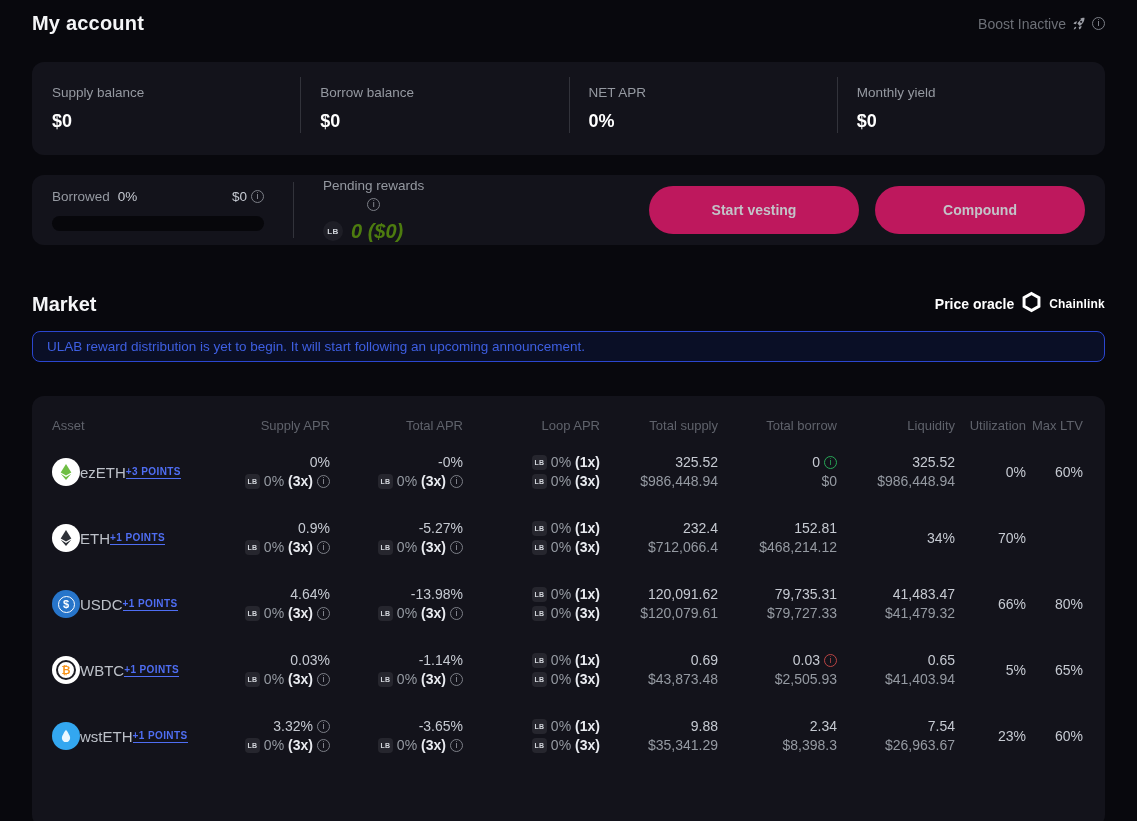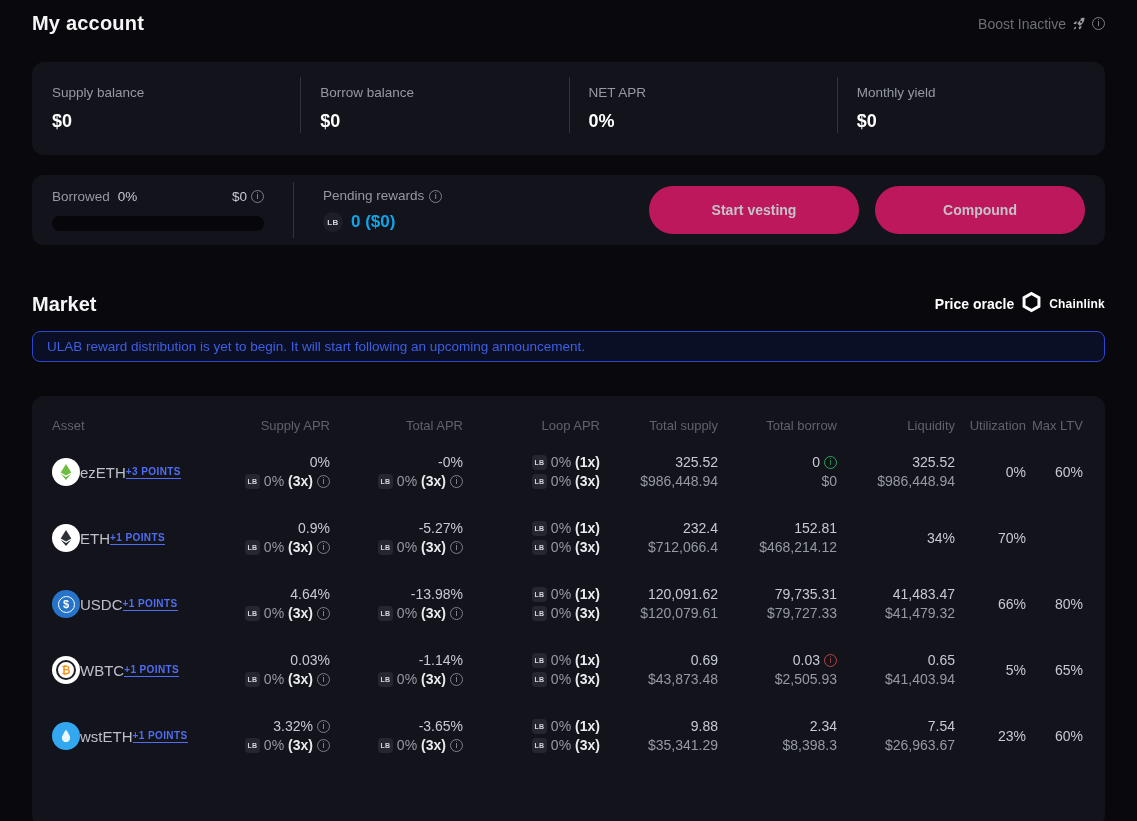--- a/index.html
+++ b/index.html
@@ -36,23 +36,23 @@
   .stat-value { font-size:18px; font-weight:700; color:#ffffff; margin-top:11px; }
 
   .actions-card { margin-top:20px; height:70px; display:flex; align-items:center; padding:0 20px; }
   .borrowed-block { width:212px; }
   .borrowed-row { display:flex; align-items:center; font-size:13.5px; margin-bottom:12px; }
   .borrowed-label { color:#9599a1; }
   .borrowed-pct { color:#c6cad2; margin-left:8px; }
   .borrowed-right { margin-left:auto; display:flex; align-items:center; gap:4px; color:#c6cad2; }
   .bar { height:15px; border-radius:8px; background:#07070b; }
   .vdivider { width:1px; height:56px; background:#32333b; margin:0 29px; flex:none; }
-  .pending-label { display:flex; align-items:flex-end; gap:5px; color:#9599a1; font-size:13.5px; }
+  .pending-label { display:flex; align-items:center; gap:5px; color:#9599a1; font-size:13.5px;flex-direction:column; }
   .pending-value { display:flex; align-items:center; gap:8px; margin-top:9px; }
-  .pending-value .amount { font-size:17px; font-weight:700; color:#0ea5e9; }
+  .pending-value .amount { font-size:20px; font-weight:700; color:#4d7c0f;font-style:italic; }
   .lb-badge {
     width:15px; height:15px; border-radius:4px; background:#26262e; color:#d3d6dc;
     font-size:7px; font-weight:700; display:inline-flex; align-items:center; justify-content:center;
     letter-spacing:.3px; flex:none;
   }
   .lb-badge.round { width:20px; height:20px; border-radius:50%; background:#1e1e26; font-size:8px; }
   .spacer { flex:1; }
   .pill {
     width:210px; height:48px; border-radius:24px; border:none; background:#be185d;
     color:#c3c3c8; font-size:14px; font-weight:600; font-family:inherit; margin-left:16px; cursor:default;

